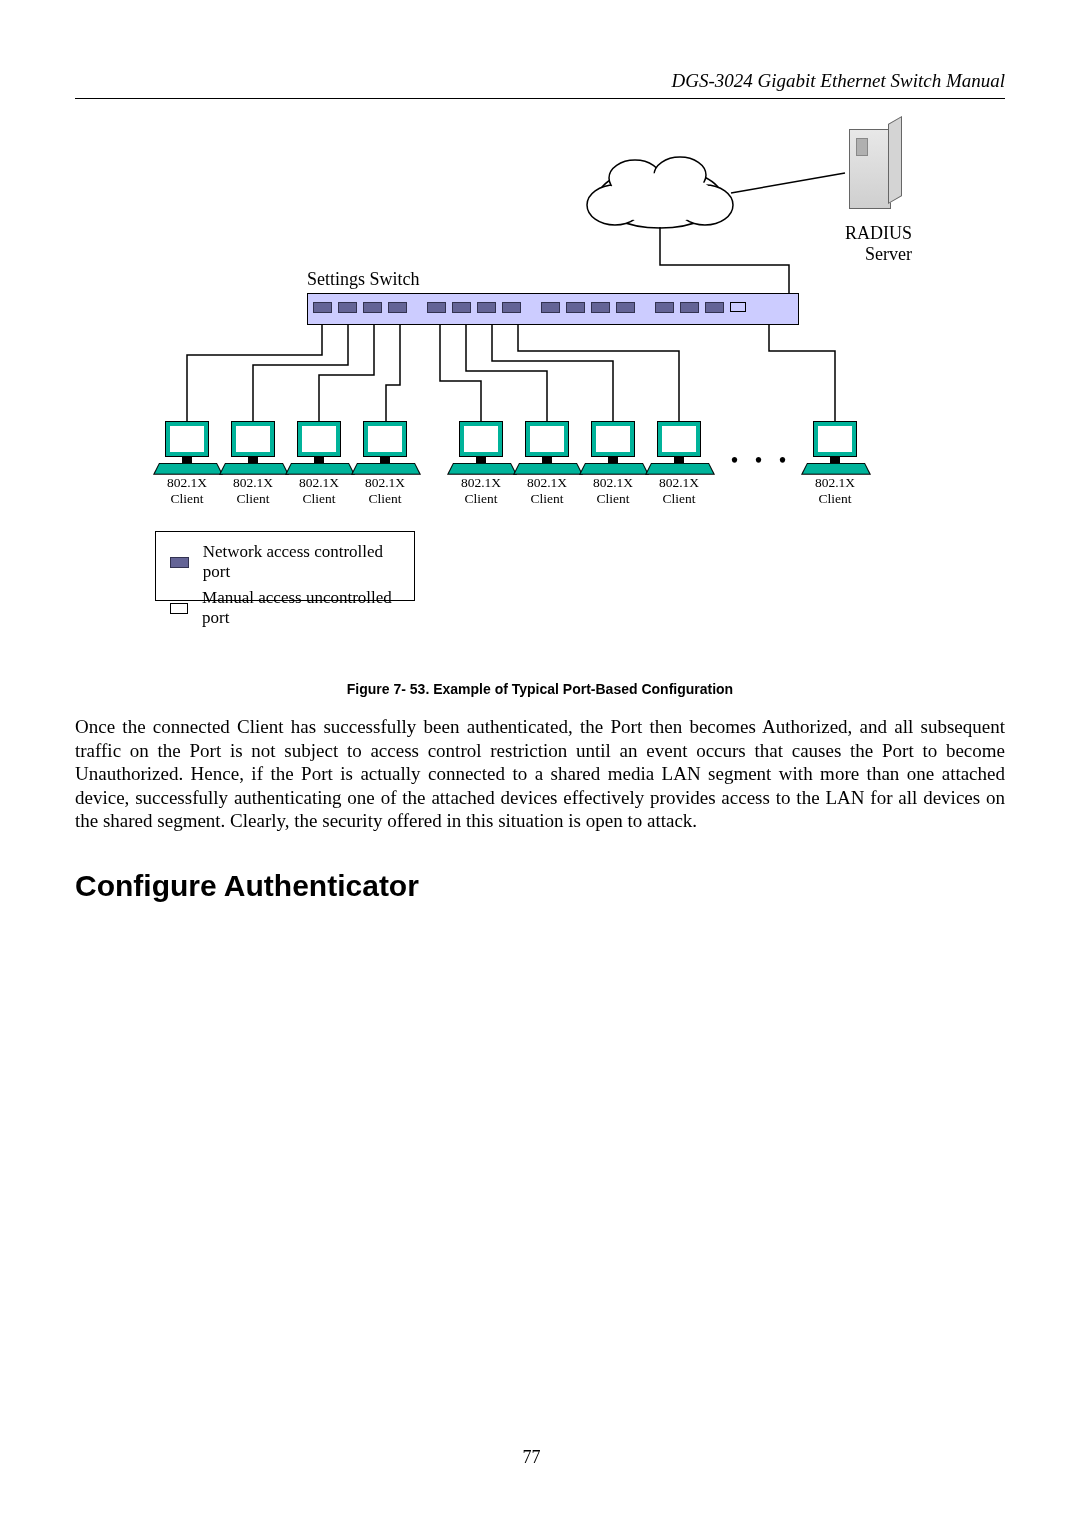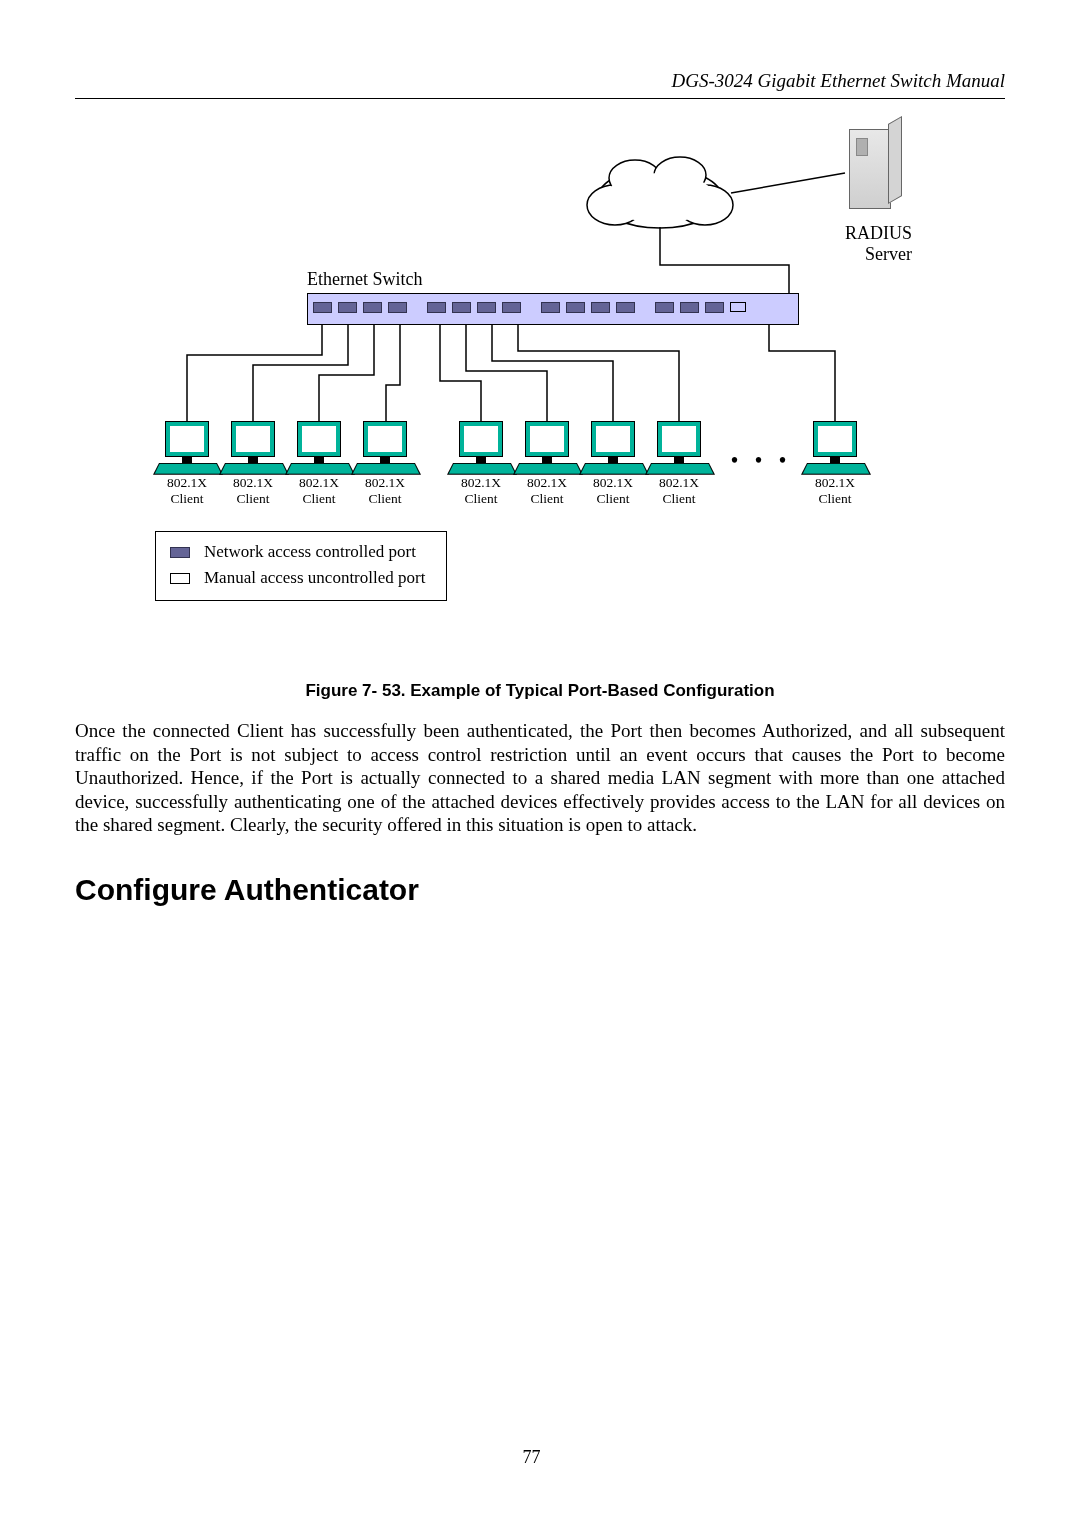--- a/index.html
+++ b/index.html
@@ -156,21 +156,21 @@
     position: absolute;
     left: 232px;
     top: 146px;
     font-size: 18px;
   }
   
   .legend {
     position: absolute;
     left: 80px;
     top: 408px;
-    width: 292px;
+    width: 260px;
     height: 70px;
     border: 1px solid #000;
     padding: 10px 14px;
     box-sizing: border-box;
     font-size: 17px;
   }
   .legend-row {
     display: flex;
     align-items: center;
     gap: 14px;
@@ -179,21 +179,21 @@
   .sw-port {
     width: 18px; height: 9px;
     border: 1px solid #000;
   }
   .sw-port.filled { background: #646496; border-color:#323250; }
   
   .caption {
     text-align: center;
     font-family: Arial, Helvetica, sans-serif;
     font-weight: bold;
-    font-size: 17px;
+    font-size: 14px;
     margin-top: 56px;
   }
   .body-para {
     font-size: 19px;
     line-height: 1.24;
     text-align: justify;
     margin-top: 18px;
   }
   .h2 {
     font-family: Arial, Helvetica, sans-serif;
@@ -252,21 +252,21 @@
     </svg>
 
     <div class="server">
       <div class="tower"></div>
     </div>
     <div class="server-label">
       <span>RADIUS</span><br>
       <span>Server</span>
     </div>
 
-    <div class="switch-label">Ethernet Switch</div>
+    <div class="switch-label">Settings Switch</div>
 
     <div class="switch-body"></div>
     <div class="port-row">
       <div class="port-group">
         <div class="port filled"></div>
         <div class="port filled"></div>
         <div class="port filled"></div>
         <div class="port filled"></div>
       </div>
       <div class="port-group">

